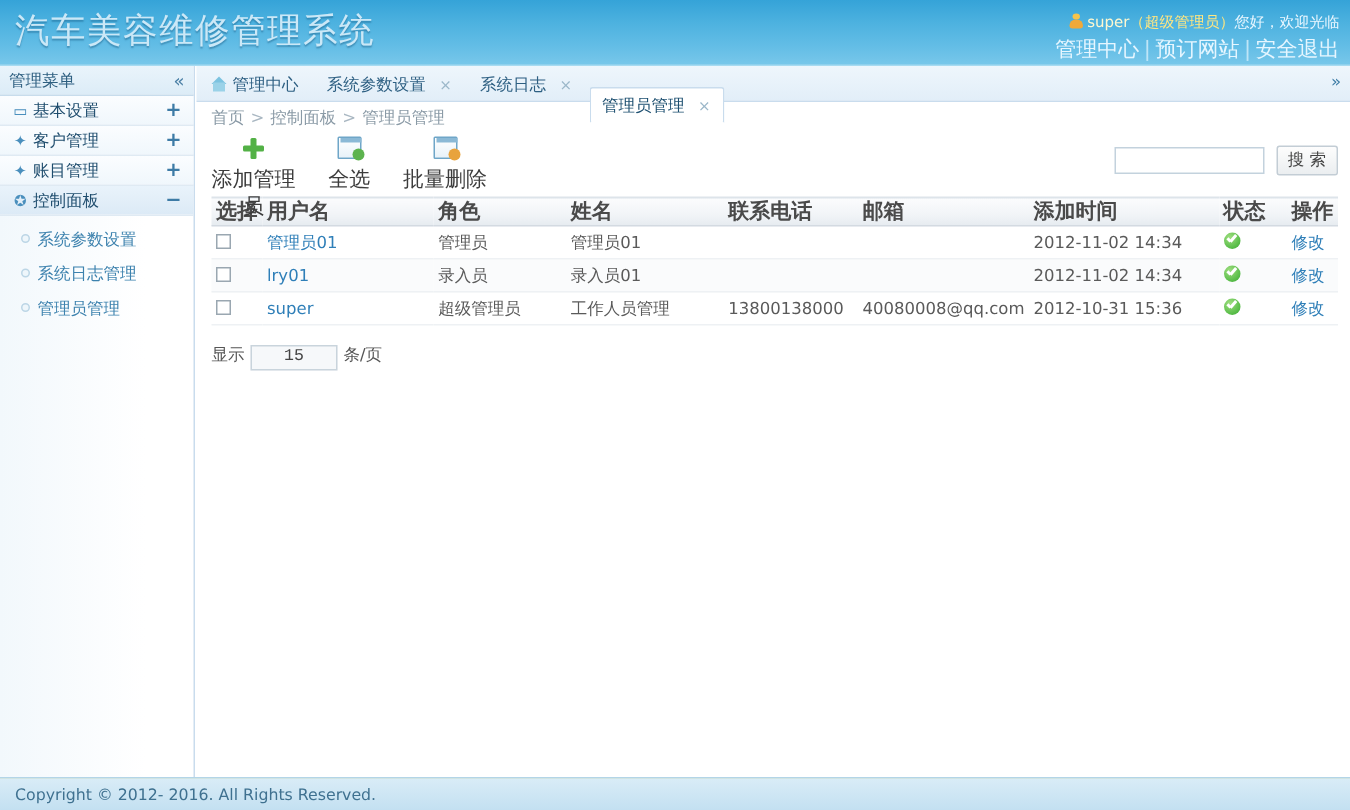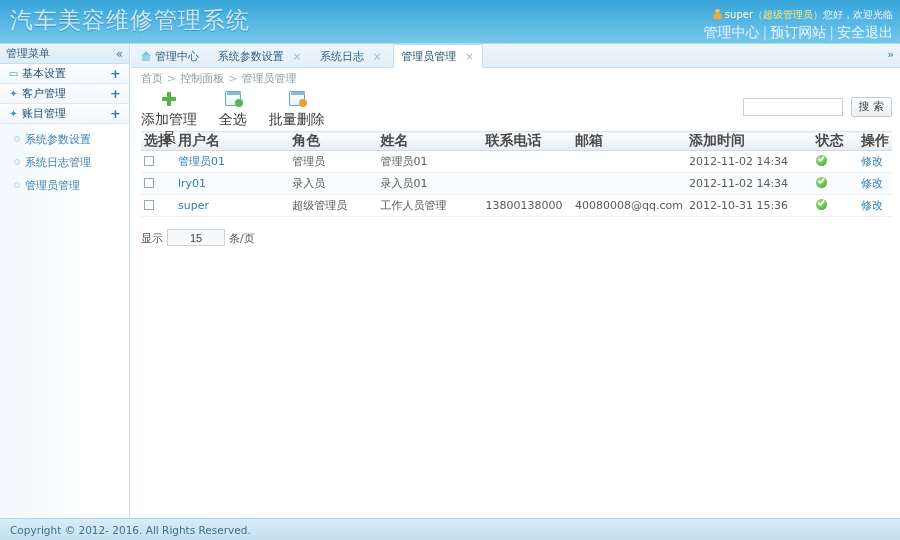--- a/index.html
+++ b/index.html
@@ -150,21 +150,21 @@
     border-bottom: 5px solid #7cc3e0;
   }
   .tab.home .home-ic:after {
     content: ""; position: absolute; left: 1px; top: 4px;
     width: 8px; height: 6px; background: #9ad2e8;
   }
   .tab.active {
     background: #ffffff;
     border: 1px solid #c9dced; border-bottom: 1px solid #ffffff;
     border-radius: 2px 2px 0 0;
-    height: 24px; line-height: 23px; margin-top: 0;
+    height: 24px; line-height: 23px; margin-top: 14px;
     color: #1d4f70;
   }
   .tab .x {
     display: inline-block; margin-left: 9px;
     color: #9bb7c9; font-size: 10px; cursor: pointer;
   }
   .tabbar .tb-more {
     position: absolute; right: 6px; top: 4px;
     color: #3e7da6; font-size: 11px; cursor: pointer; line-height: 14px;
   }
@@ -258,21 +258,21 @@
     content: ""; position: absolute; left: 3.5px; top: 2.5px;
     width: 6px; height: 1.5px; background: #fff; transform: rotate(-50deg);
   }
 
   
   .pager { padding: 12px 0 0 10px; font-size: 11px; color: #555; }
   .pager .pg-input {
     width: 58px; height: 17px; margin: 0 4px;
     border: 1px solid #c9d4dc; background: #f6f8fa;
     text-align: center; font-size: 11px; color: #444; outline: none;
-    font-family: Liberation Sans, sans-serif;
+    font-family: Liberation Mono, monospace;
   }
 
   
   .footer {
     position: absolute; left: 0; bottom: 0;
     width: 900px; height: 22px; line-height: 22px;
     background: linear-gradient(to bottom, #d9ecf7, #c3e0f1);
     border-top: 1px solid #b3d5e8;
     color: #3f7190; font-size: 10.5px; padding-left: 10px;
   }
@@ -304,20 +304,24 @@
         <span class="gi">▭</span><span class="gtxt">基本设置</span>
         <span class="pm">+</span>
       </div>
       <div class="side-group">
         <span class="gi">✦</span><span class="gtxt">客户管理</span>
         <span class="pm">+</span>
       </div>
       <div class="side-group">
         <span class="gi">✦</span><span class="gtxt">账目管理</span>
         <span class="pm">+</span>
+      </div>
+      <div class="side-group active">
+        <span class="gi">✪</span><span class="gtxt">控制面板</span>
+        <span class="pm">−</span>
       </div>
 
       <div class="side-sub">
         <div class="side-item">
           <span class="dot"></span><span>系统参数设置</span>
         </div>
         <div class="side-item">
           <span class="dot"></span><span>系统日志管理</span>
         </div>
         <div class="side-item">

